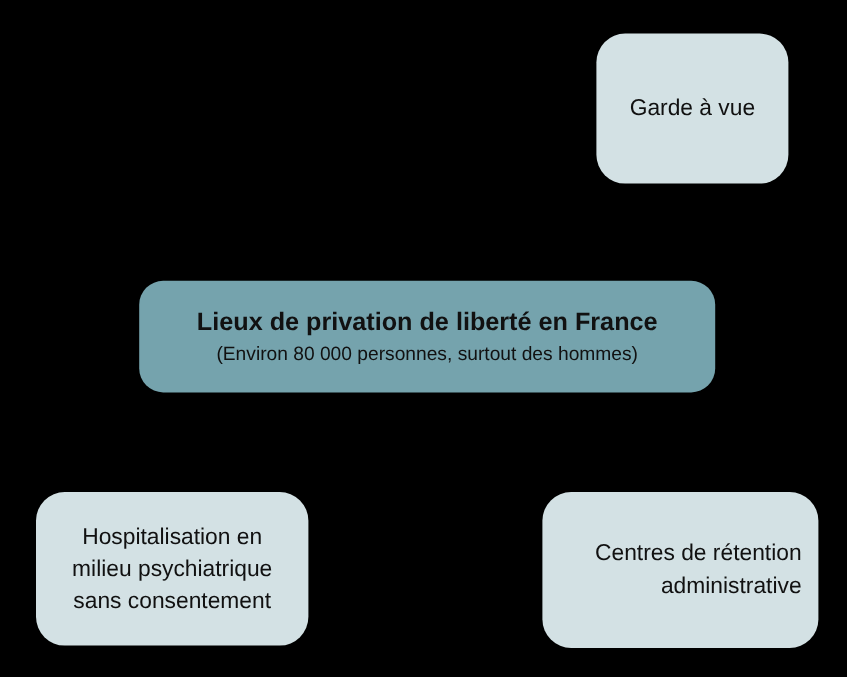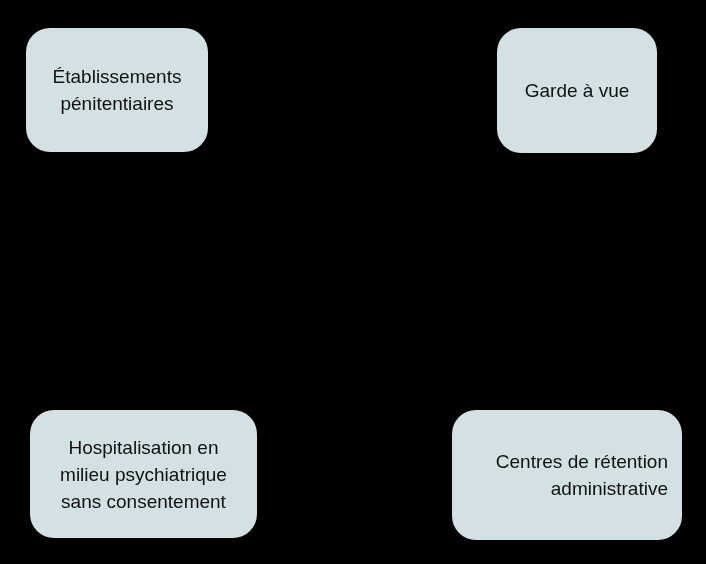--- a/index.html
+++ b/index.html
@@ -49,28 +49,29 @@
   .center-subtitle {
     font-size: 16px;
     line-height: 20px;
   }
 </style>
 </head>
 <body>
 
 <div class="canvas">
 
-  <div class="node light node-top-left">
-    <span>Établissements pénitentiaires</span>
-  </div>
 
   <div class="node light node-top-right">
     <span>Garde à vue</span>
   </div>
 
+  <div class="node accent node-center">
+    <div class="center-title">Lieux de privation de liberté en France</div>
+    <div class="center-subtitle">(Environ 80 000 personnes, surtout des hommes)</div>
+  </div>
 
   <div class="node light node-bottom-left">
     <span>Hospitalisation en milieu psychiatrique sans consentement</span>
   </div>
 
   <div class="node light node-bottom-right">
     <span>Centres de rétention administrative</span>
   </div>
 
 </div>

